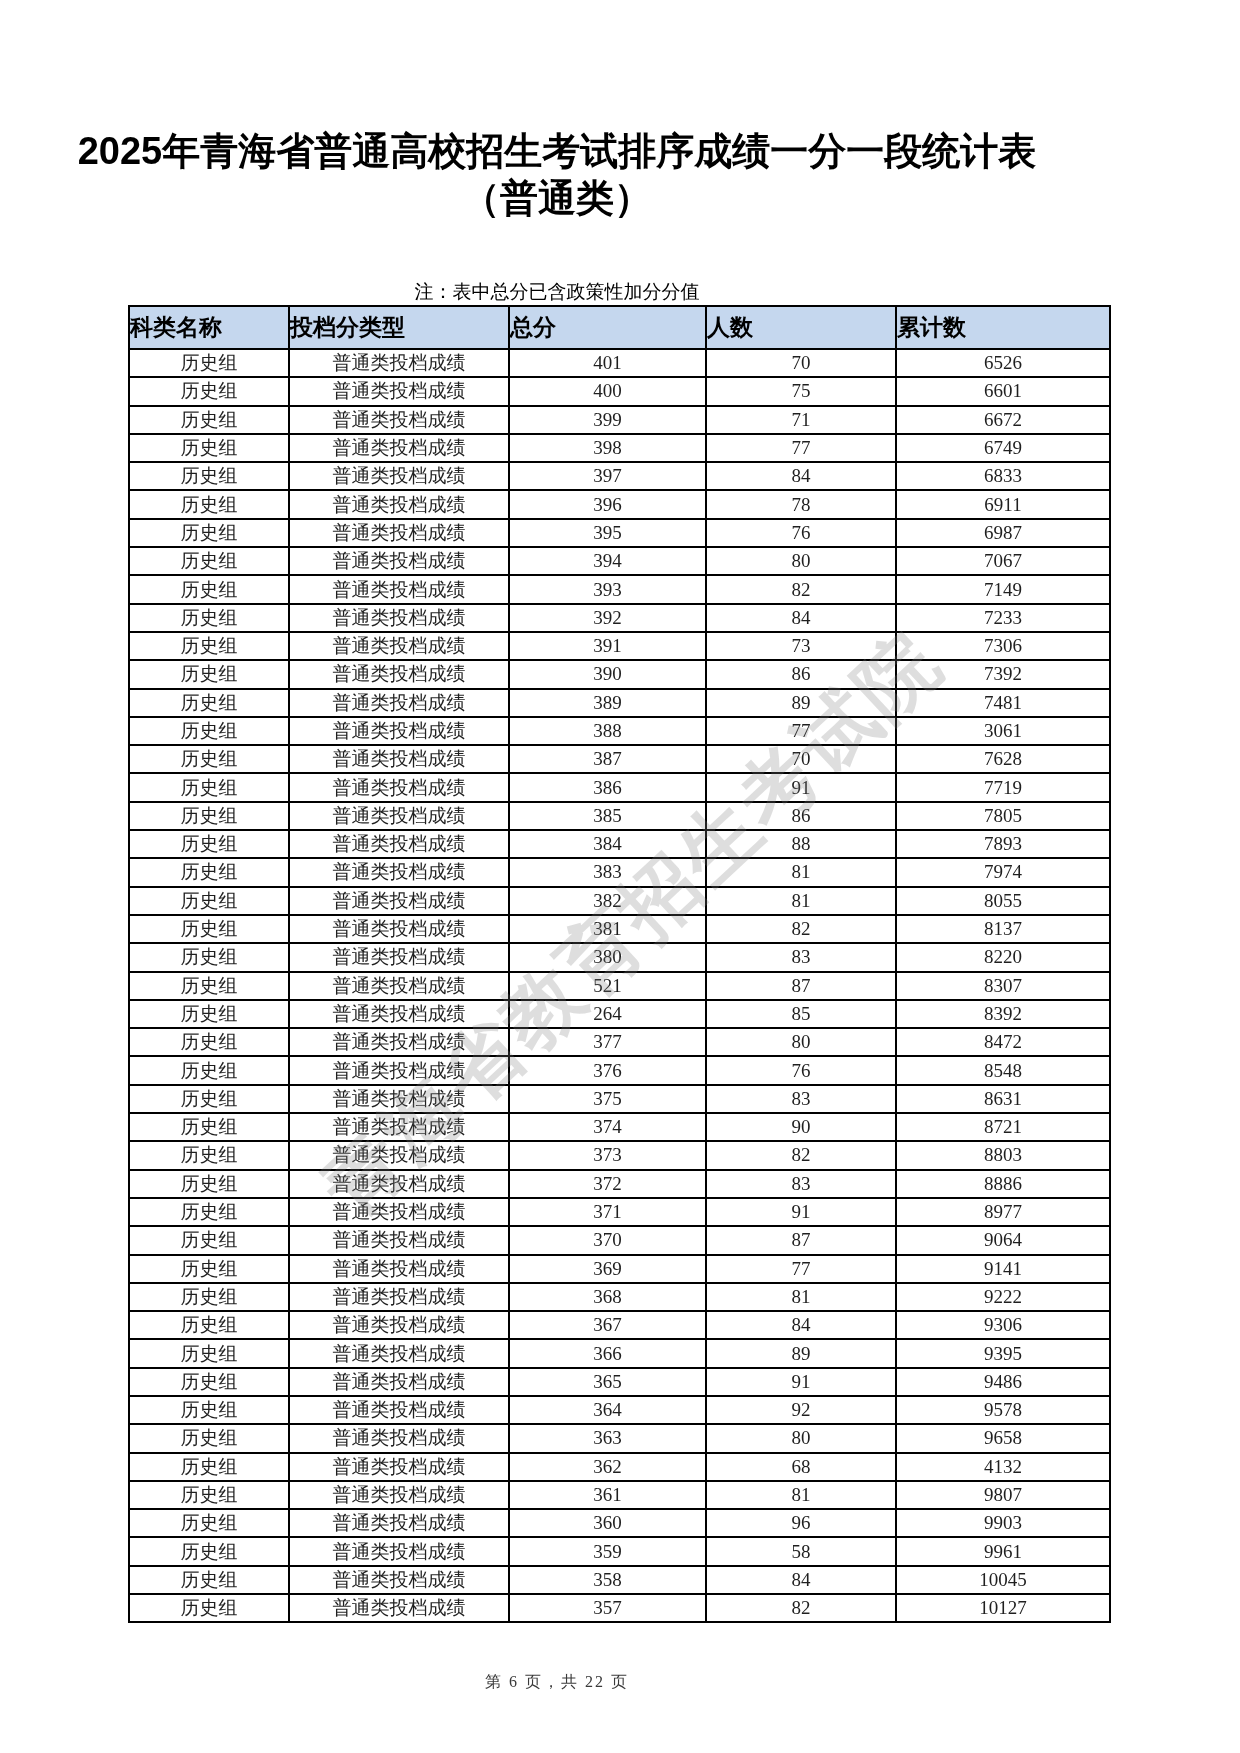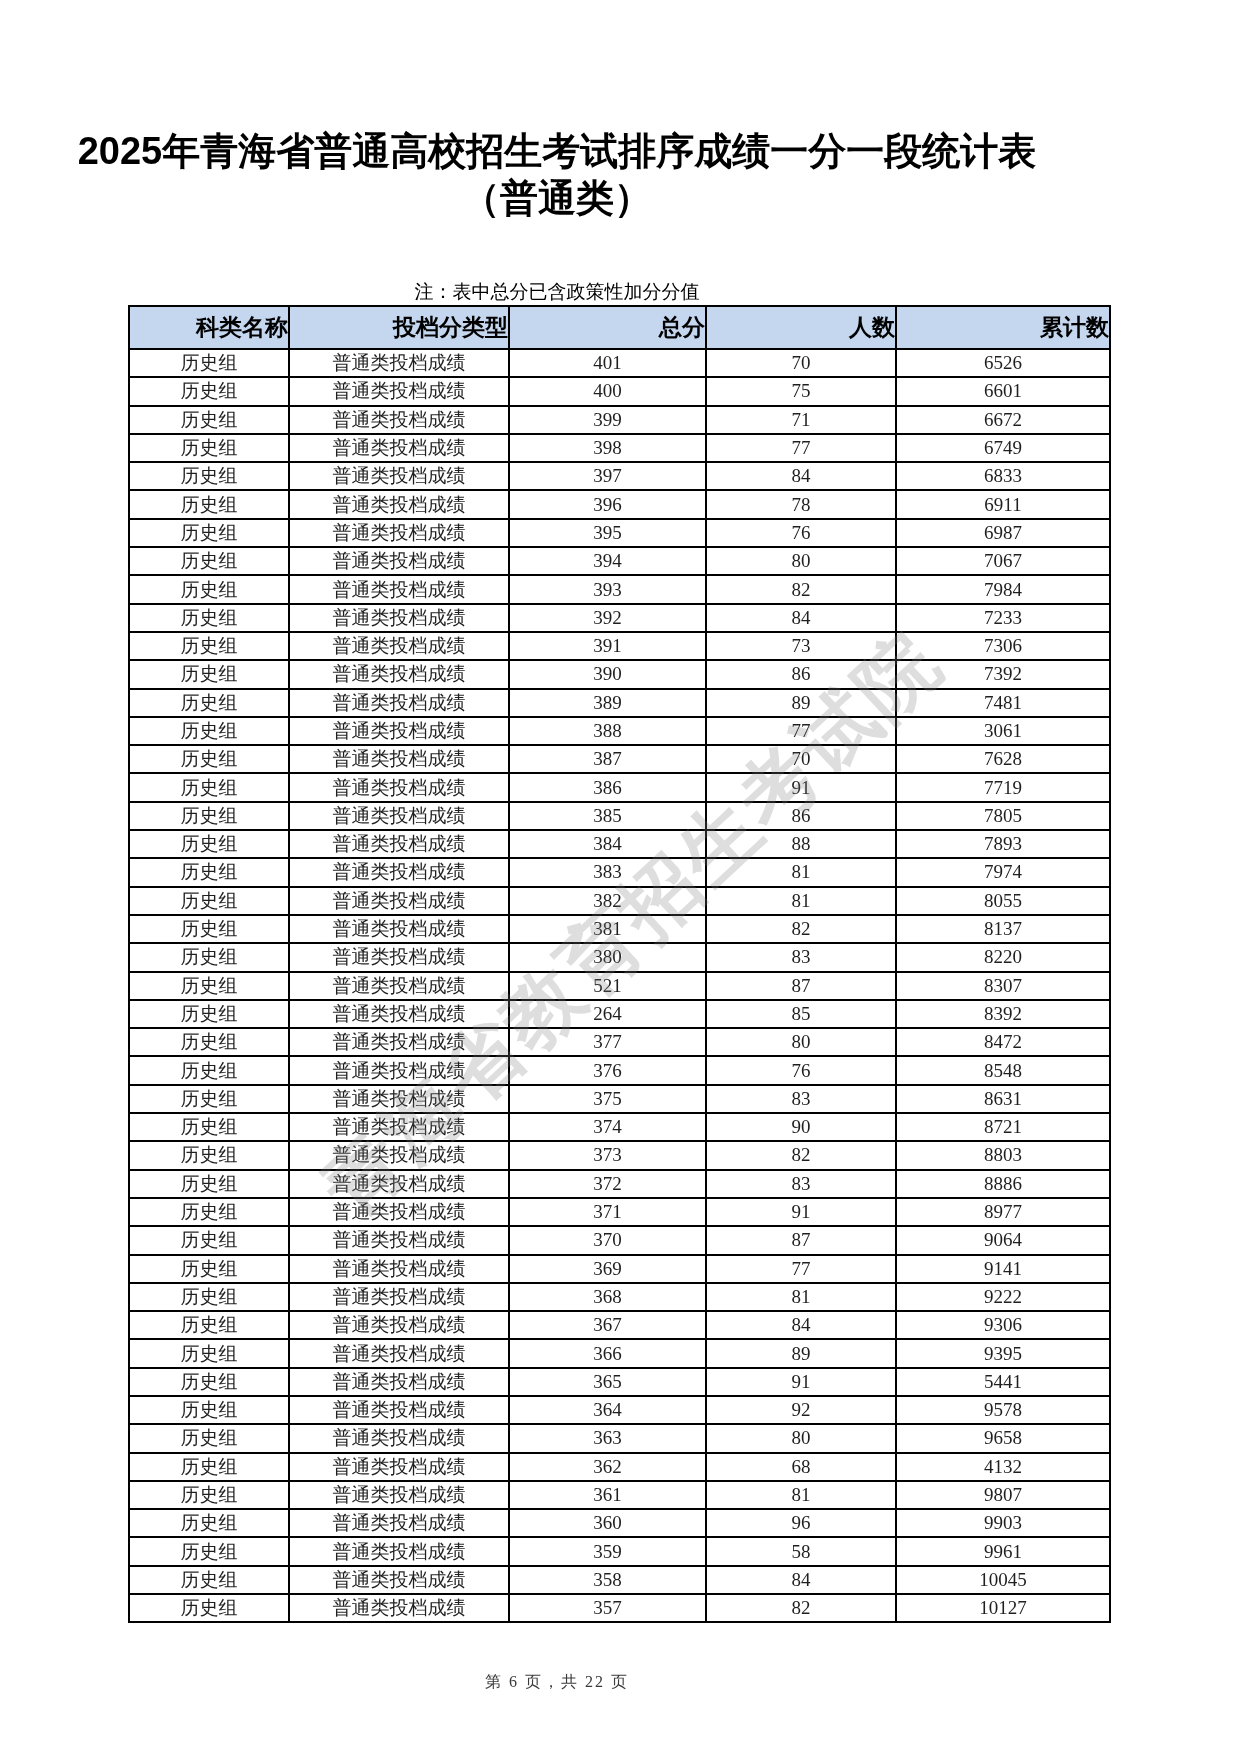--- a/index.html
+++ b/index.html
@@ -17,21 +17,21 @@
     text-align:center; font-size:19px; color:#000;font-family:Liberation Mono, monospace;
   }
   table.score-table {
     position:absolute; left:128px; top:305px; width:981px;
     border-collapse:collapse; table-layout:fixed;
     background:transparent;
   }
   .score-table th {
     background:var(--header-bg, #c5d7ee);
     border:2px solid var(--border-color, #000);
-    height:41px; padding:0; text-align:right; vertical-align:middle;
+    height:41px; padding:0; text-align:left; vertical-align:middle;
     font-size:23px; font-weight:bold; font-family:"Liberation Sans", sans-serif;
     color:#000;
   }
   .score-table td {
     border:2px solid var(--border-color, #000);
     height:26.3px; padding:0; text-align:center; vertical-align:middle;
     font-size:19px; font-family:"Liberation Serif", serif; color:#1f1f1f;
   }
   .footer {
     position:absolute; top:1672px; left:0; width:1114px;
@@ -132,21 +132,21 @@
     <td>普通类投档成绩</td>
     <td>394</td>
     <td>80</td>
     <td>7067</td>
   </tr>
         <tr>
     <td>历史组</td>
     <td>普通类投档成绩</td>
     <td>393</td>
     <td>82</td>
-    <td>7984</td>
+    <td>7149</td>
   </tr>
         <tr>
     <td>历史组</td>
     <td>普通类投档成绩</td>
     <td>392</td>
     <td>84</td>
     <td>7233</td>
   </tr>
         <tr>
     <td>历史组</td>
@@ -328,21 +328,21 @@
     <td>普通类投档成绩</td>
     <td>366</td>
     <td>89</td>
     <td>9395</td>
   </tr>
         <tr>
     <td>历史组</td>
     <td>普通类投档成绩</td>
     <td>365</td>
     <td>91</td>
-    <td>5441</td>
+    <td>9486</td>
   </tr>
         <tr>
     <td>历史组</td>
     <td>普通类投档成绩</td>
     <td>364</td>
     <td>92</td>
     <td>9578</td>
   </tr>
         <tr>
     <td>历史组</td>

